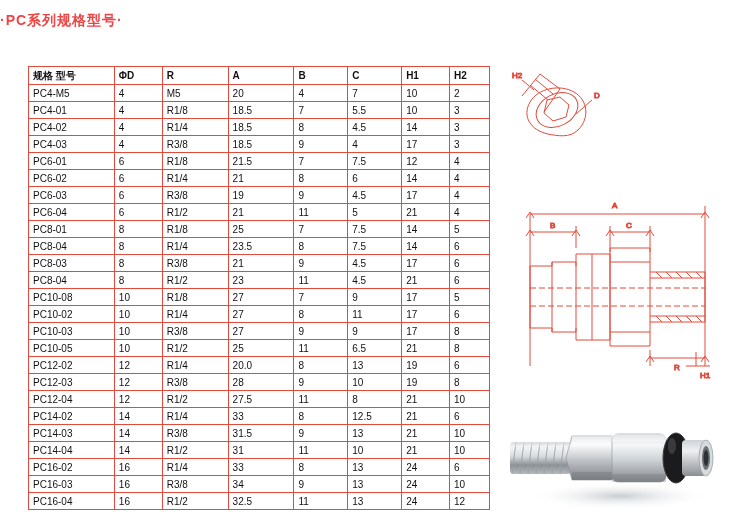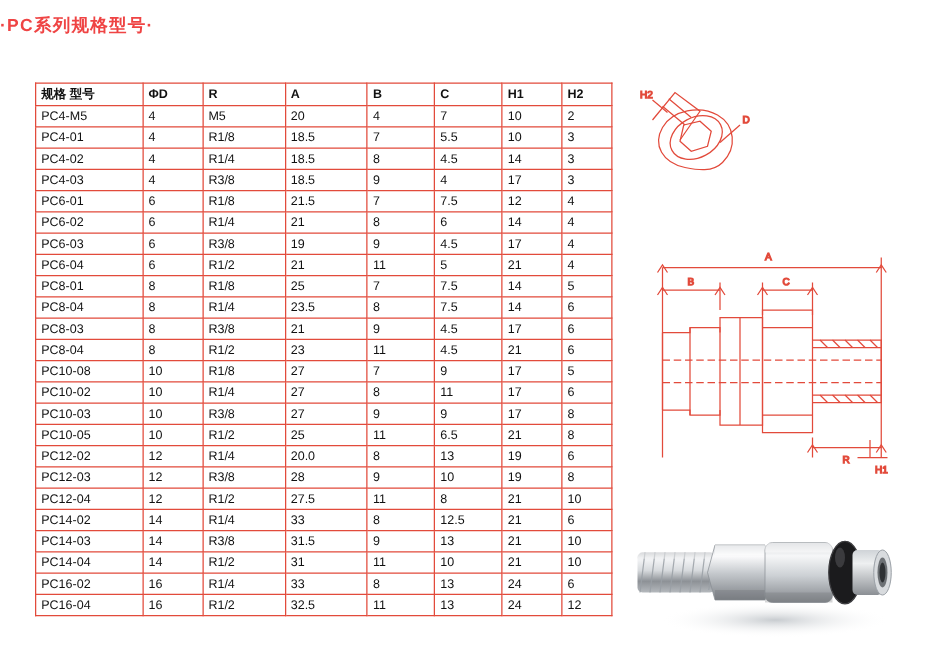--- a/index.html
+++ b/index.html
@@ -341,20 +341,30 @@
           </tr>
           <tr>
             <td>PC16-02</td>
             <td>16</td>
             <td>R1/4</td>
             <td>33</td>
             <td>8</td>
             <td>13</td>
             <td>24</td>
             <td>6</td>
+          </tr>
+          <tr>
+            <td>PC16-03</td>
+            <td>16</td>
+            <td>R3/8</td>
+            <td>34</td>
+            <td>9</td>
+            <td>13</td>
+            <td>24</td>
+            <td>10</td>
           </tr>
           <tr>
             <td>PC16-04</td>
             <td>16</td>
             <td>R1/2</td>
             <td>32.5</td>
             <td>11</td>
             <td>13</td>
             <td>24</td>
             <td>12</td>

